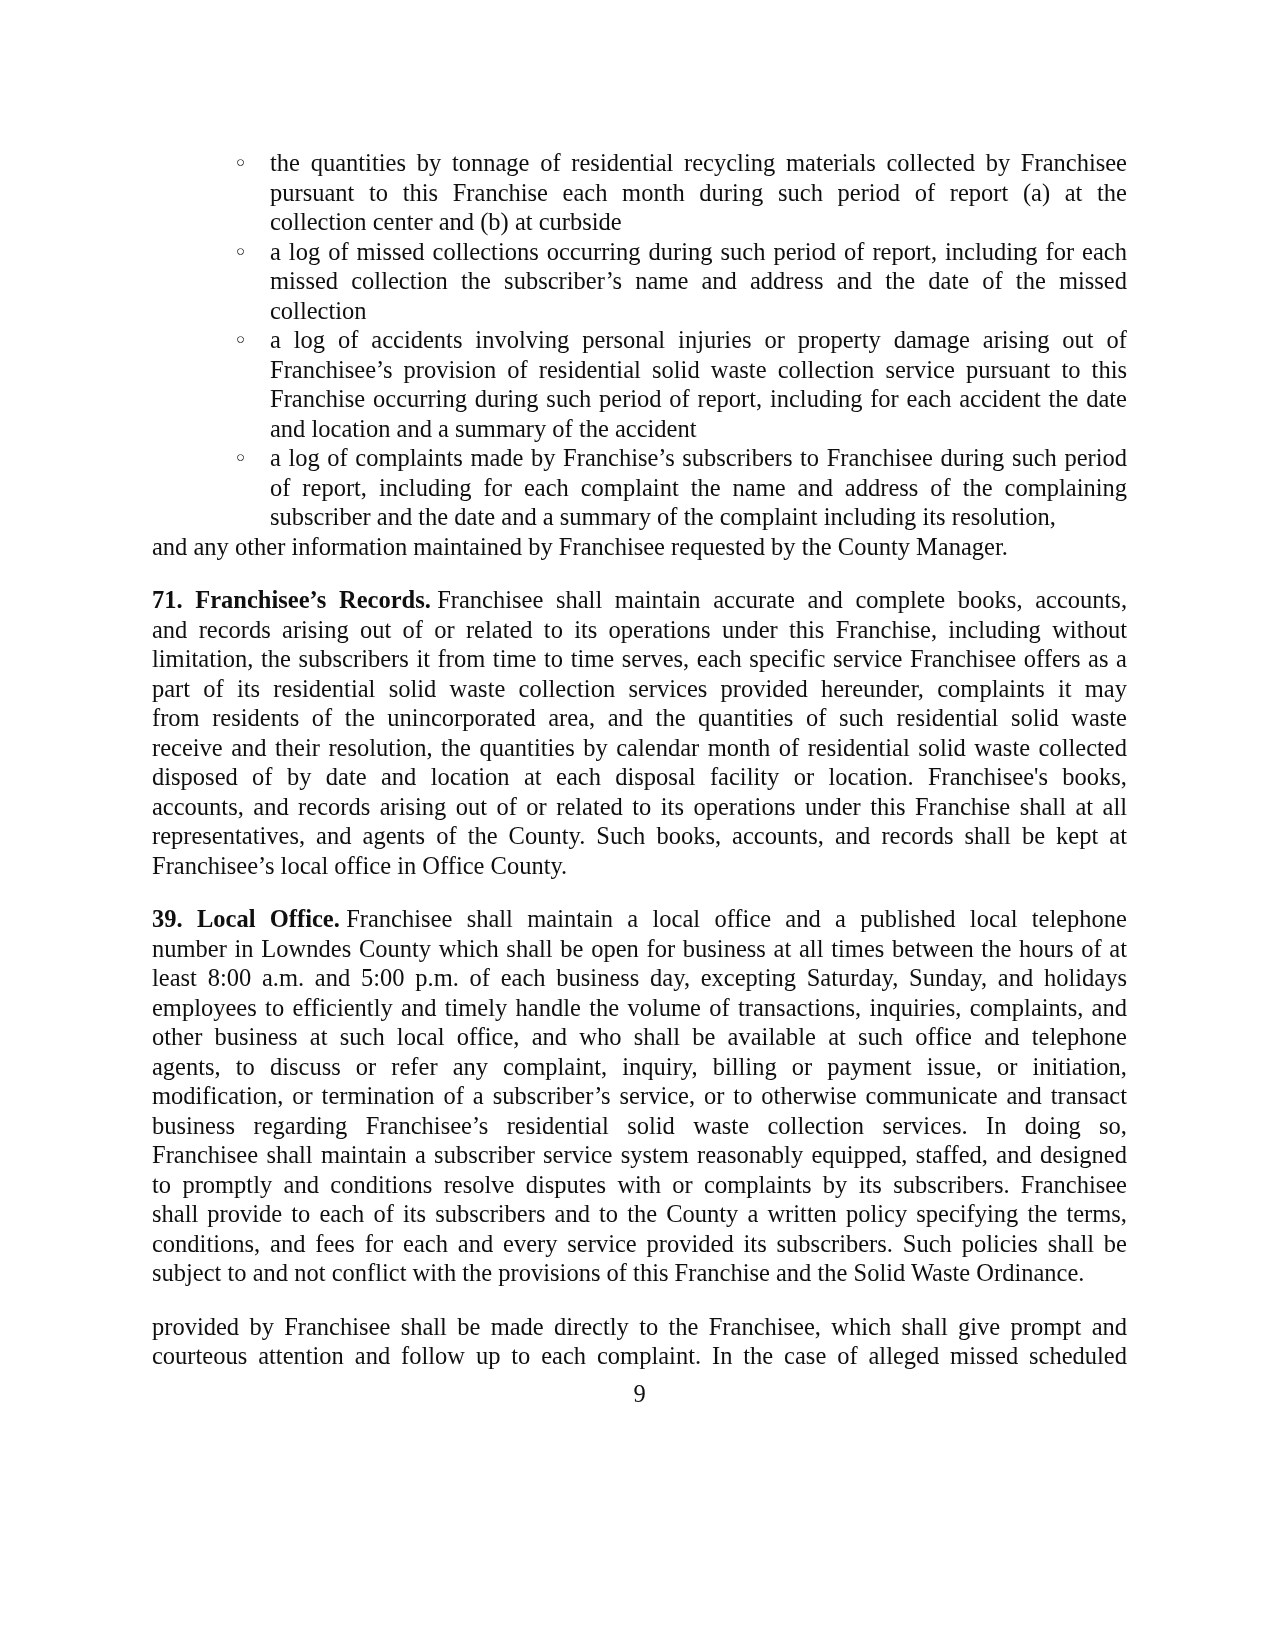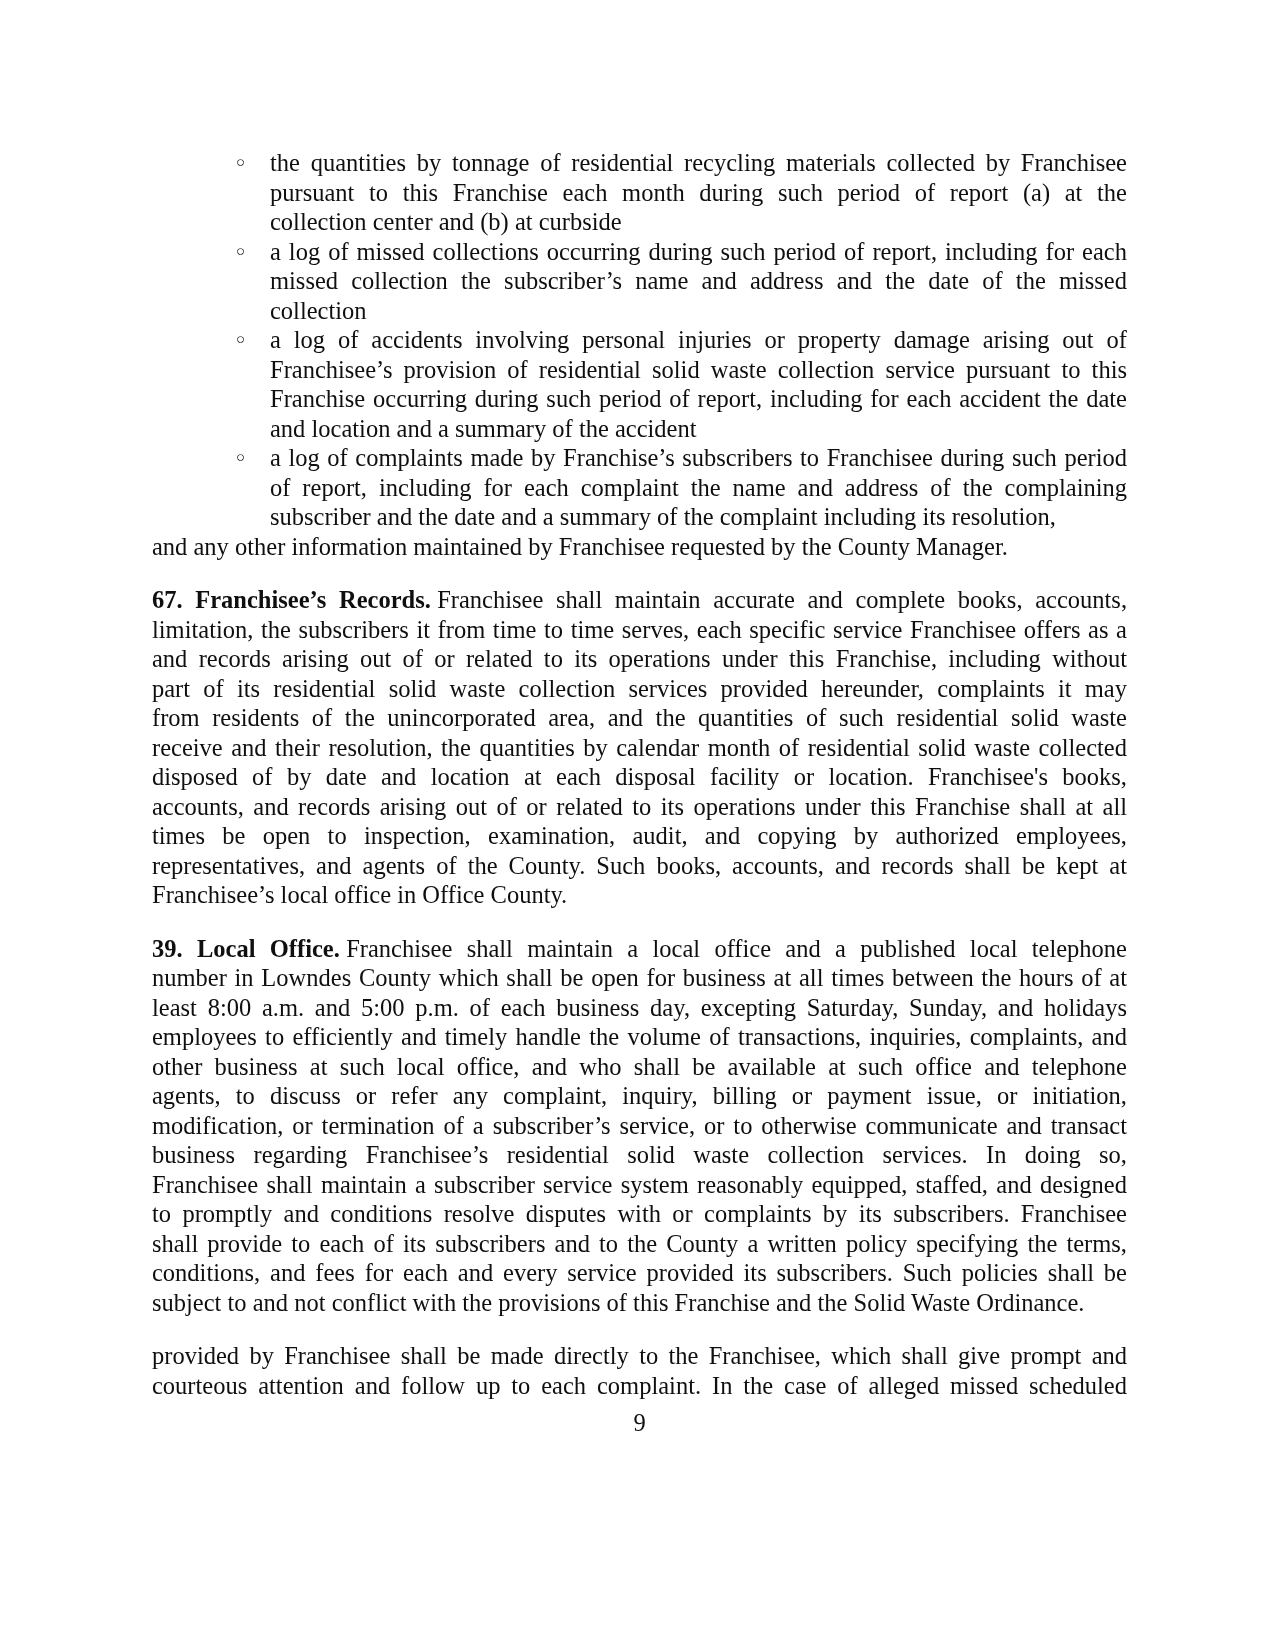--- a/index.html
+++ b/index.html
@@ -83,29 +83,28 @@
         <div class="bullet">
           <span class="marker">○</span>
           <div class="line">a log of complaints made by Franchise’s subscribers to Franchisee during such period</div>
           <div class="line">of report, including for each complaint the name and address of the complaining</div>
           <div class="line last">subscriber and the date and a summary of the complaint including its resolution,</div>
         </div>
       </div>
     <div class="line last">and any other information maintained by Franchisee requested by the County Manager.</div>
     <div id="sections">
         <div class="section">
-          <div class="line"><b class="sec-h">67. Franchisee’s Records.</b><span>Franchisee shall maintain accurate and complete books, accounts,</span></div>
+          <div class="line"><b class="sec-h">71. Franchisee’s Records.</b><span>Franchisee shall maintain accurate and complete books, accounts,</span></div>
+          <div class="line">and records arising out of or related to its operations under this Franchise, including without</div>
           <div class="line">limitation, the subscribers it from time to time serves, each specific service Franchisee offers as a</div>
-          <div class="line">and records arising out of or related to its operations under this Franchise, including without</div>
           <div class="line">part of its residential solid waste collection services provided hereunder, complaints it may</div>
           <div class="line">from residents of the unincorporated area, and the quantities of such residential solid waste</div>
           <div class="line">receive and their resolution, the quantities by calendar month of residential solid waste collected</div>
           <div class="line">disposed of by date and location at each disposal facility or location.  Franchisee's books,</div>
           <div class="line">accounts, and records arising out of or related to its operations under this Franchise shall at all</div>
-          <div class="line">times be open to inspection, examination, audit, and copying by authorized employees,</div>
           <div class="line">representatives, and agents of the County. Such books, accounts, and records shall be kept at</div>
           <div class="line last">Franchisee’s local office in Office County.</div>
         </div>
         <div class="section">
           <div class="line"><b class="sec-h">39. Local Office.</b><span>Franchisee shall maintain a local office and a published local telephone</span></div>
           <div class="line">number in Lowndes County which shall be open for business at all times between the hours of at</div>
           <div class="line">least 8:00 a.m. and 5:00 p.m. of each business day, excepting Saturday, Sunday, and holidays</div>
           <div class="line">employees to efficiently and timely handle the volume of transactions, inquiries, complaints, and</div>
           <div class="line">other business at such local office, and who shall be available at such office and telephone</div>
           <div class="line">agents, to discuss or refer any complaint, inquiry, billing or payment issue, or initiation,</div>

